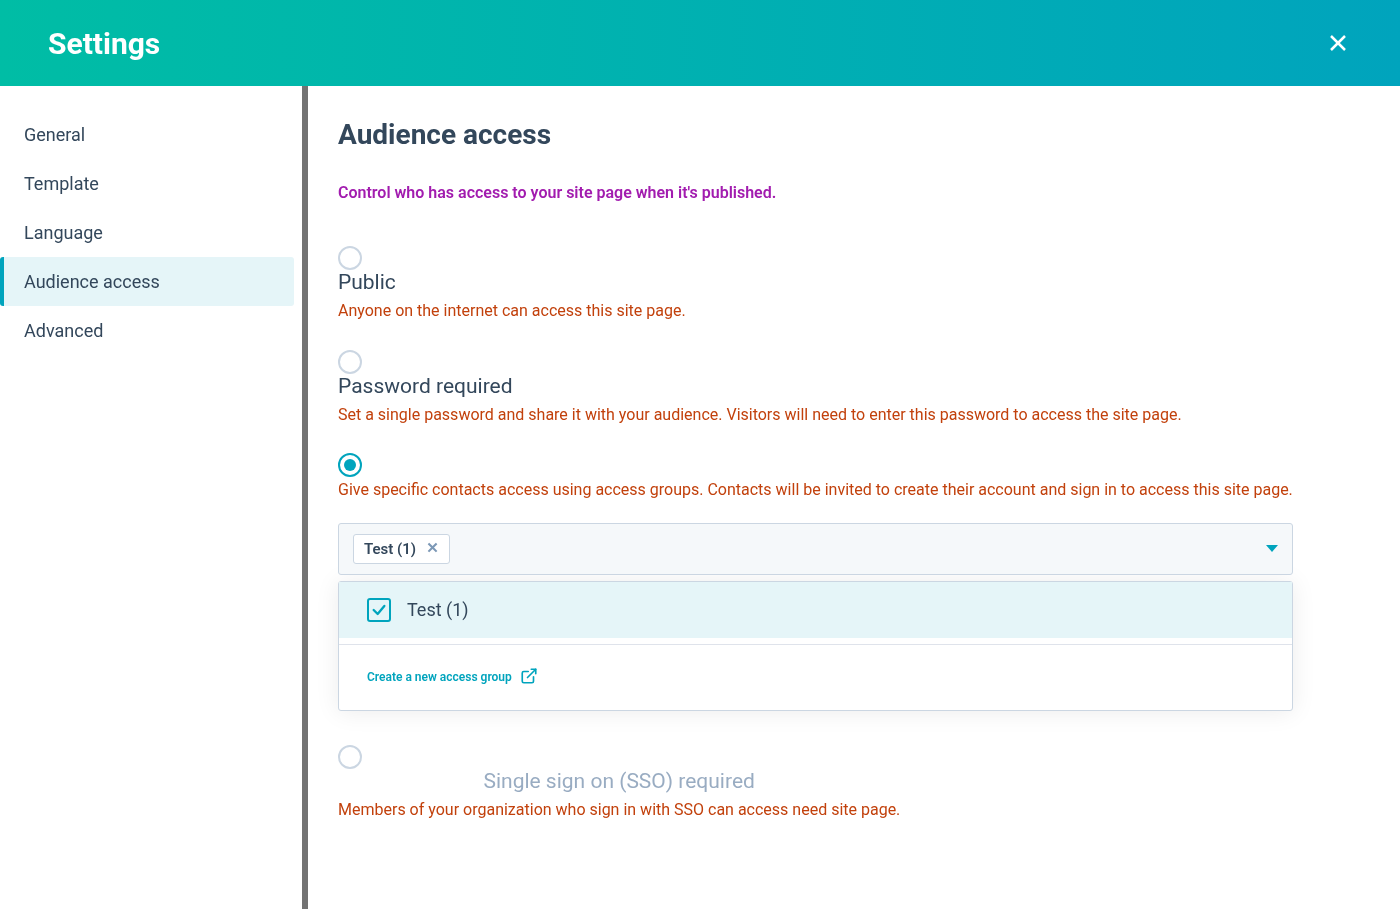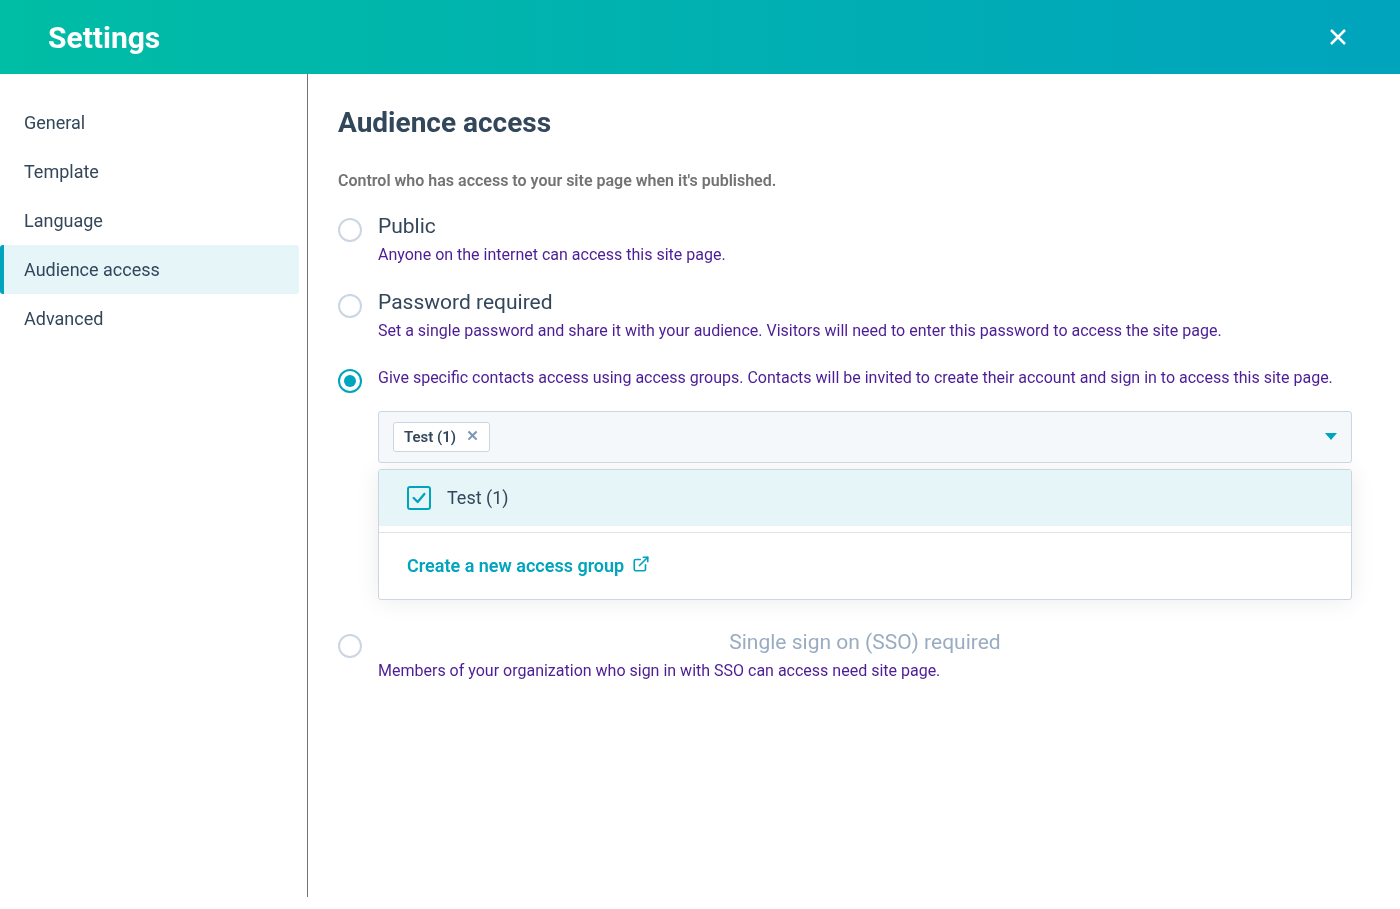--- a/index.html
+++ b/index.html
@@ -10,21 +10,21 @@
     body {
       font-family: -apple-system, BlinkMacSystemFont, "Segoe UI", Roboto, Helvetica, Arial, sans-serif;
       background: #fff;
       color: #33475b;
       width: 1400px;
       height: 909px;
       overflow: hidden;
     }
     .header {
       background: linear-gradient(90deg, #00bda5 0%, #00a4bd 100%);
-      height: 74px;
+      height: 86px;
       display: flex;
       align-items: center;
       justify-content: space-between;
       padding: 0 48px;
     }
     .header-title {
       color: #fff;
       font-size: 30px;
       font-weight: 700;
     }
@@ -37,21 +37,21 @@
       display: flex;
       align-items: center;
       justify-content: center;
     }
     .body-container {
       display: flex;
       height: calc(100% - 86px);
     }
     .sidebar {
       width: 308px;
-      border-right: 1px solid #737373;
+      border-right: 6px solid #737373;
       padding: 24px 8px 24px 0;
     }
     .sidebar-item {
       padding: 14px 24px;
       font-size: 18px;
       color: #33475b;
       cursor: pointer;
       border-radius: 3px;
     }
     .sidebar-item.active {
@@ -73,27 +73,28 @@
     }
     .section-title {
       font-size: 26px;
       font-weight: 700;
       color: #33475b;
       margin-bottom: 10px;
     }
     .section-desc {
       font-size: 16px;
       font-weight: 600;
-      color: #737373;
-      margin-bottom: 24px;
+      color: #a21caf;
+      margin-bottom: 40px;
     }
     .radio-group {
       margin-bottom: 22px;
       display: flex;
       align-items: flex-start;
+      flex-direction: column;
     }
     .radio-outer {
       flex-shrink: 0;
       width: 24px;
       height: 24px;
       border: 2px solid #cbd6e2;
       border-radius: 50%;
       margin-right: 16px;
       margin-top: 4px;
       display: flex;
@@ -118,21 +119,21 @@
       font-weight: 400;
       color: #33475b;
       margin-bottom: 4px;
     }
     .radio-title.disabled {
       color: #99acc2;
       text-align: center;
     }
     .radio-desc {
       font-size: 16px;
-      color: #4c1d95;
+      color: #c2410c;
       line-height: 1.6;
     }
     .multiselect {
       margin-top: 20px;
       border: 1px solid #cbd6e2;
       border-radius: 3px;
       background: #f5f8fa;
       padding: 10px 14px;
       display: flex;
       align-items: center;
@@ -203,21 +204,21 @@
       background: #dfe3eb;
       margin: 6px 0 0 0;
     }
     .dropdown-link {
       padding: 22px 28px;
       display: flex;
       align-items: center;
       gap: 8px;
       color: #00a4bd;
       font-weight: 600;
-      font-size: 18px;
+      font-size: 12px;
       cursor: pointer;
     }
     .ext-icon svg {
       width: 18px;
       height: 18px;
     }
     .sso-group {
       margin-top: 30px;
     }
   </style>

